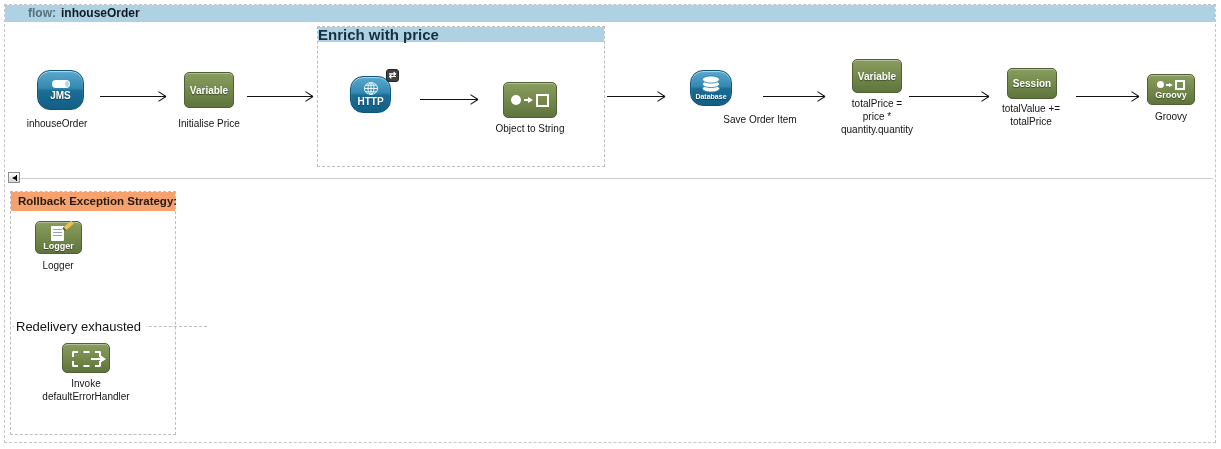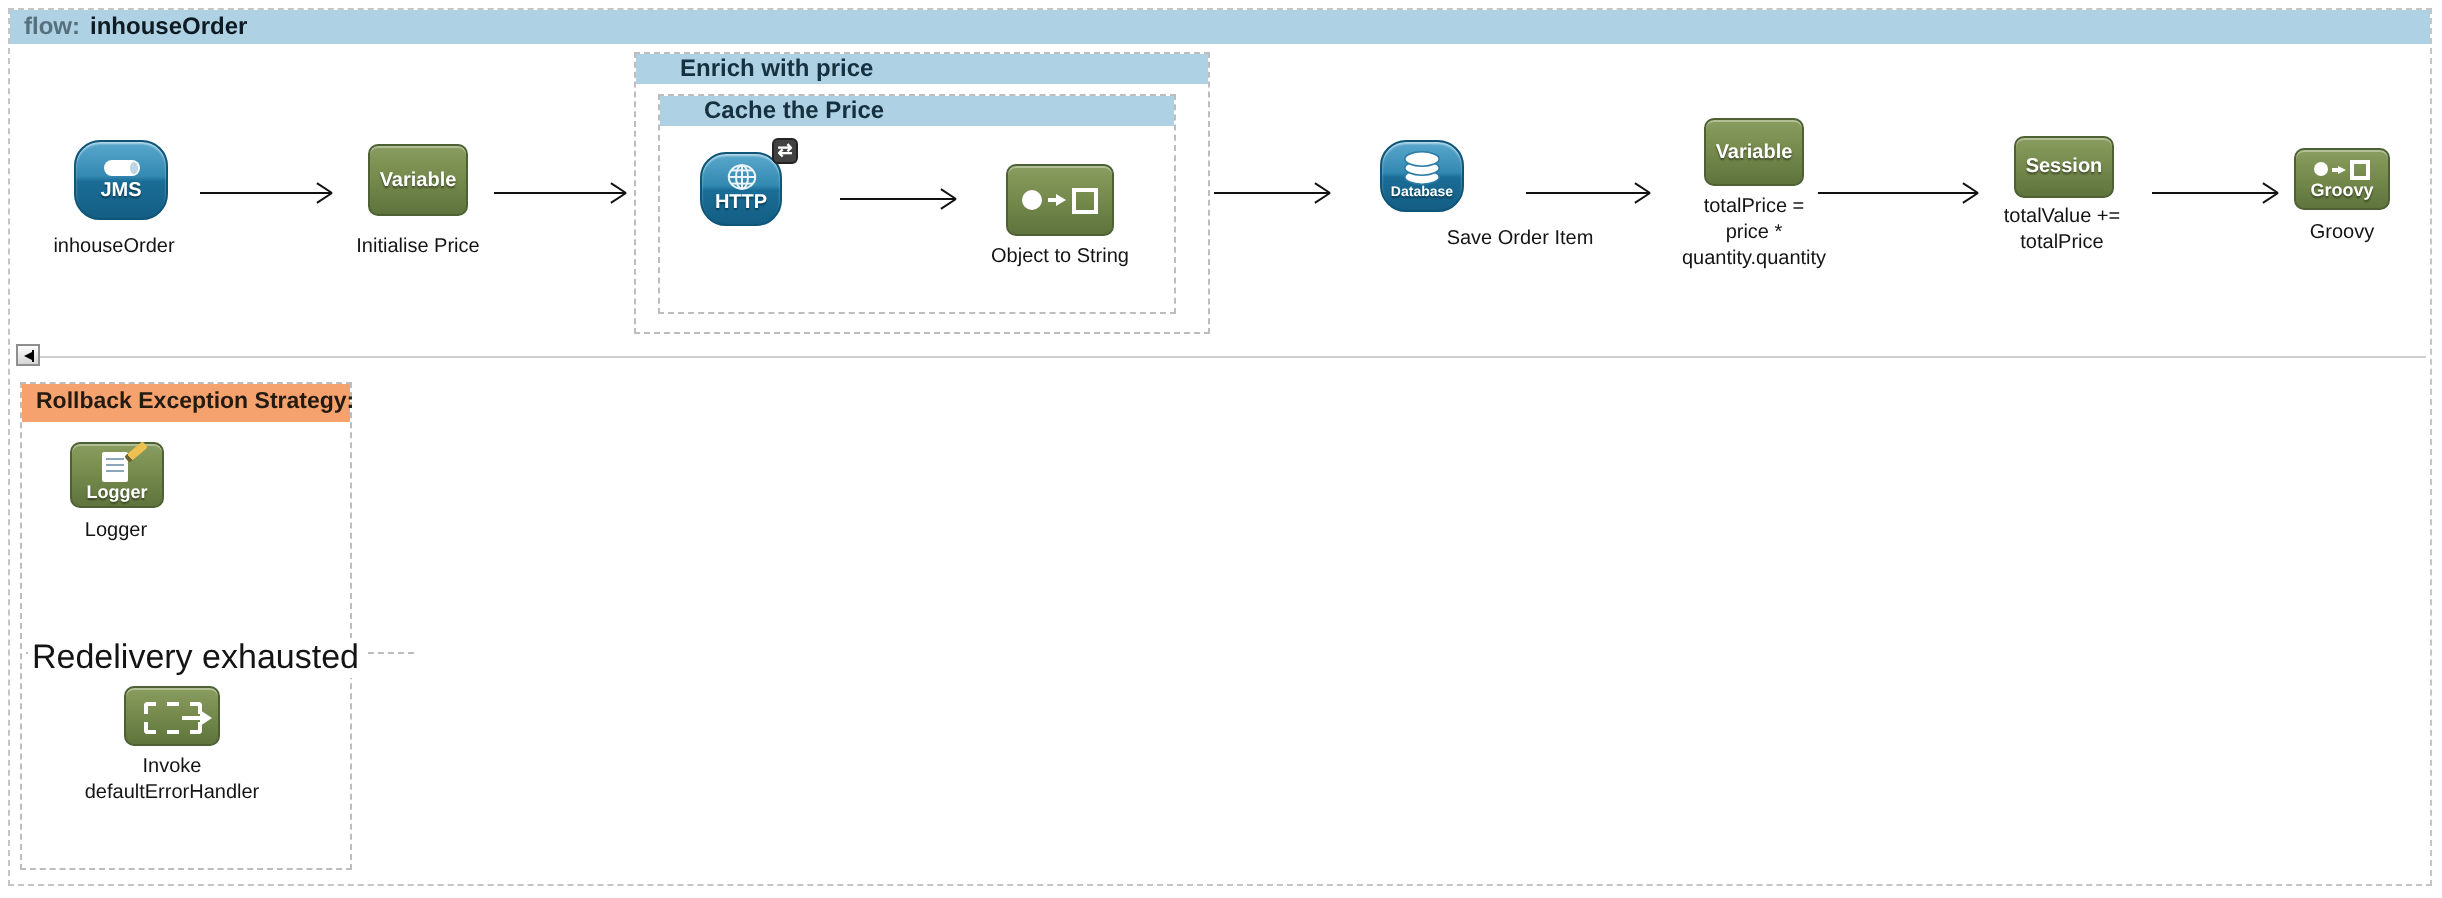--- a/index.html
+++ b/index.html
@@ -1,25 +1,25 @@
 <!DOCTYPE html>
 <html style="--header-blue: #aed1e4; --rollback-orange: #f5a26e; --icon-blue-border: #0f5578; --icon-green-border: #4e6134;"><head>
 <meta charset="utf-8">
 <style>
   html,body{margin:0;padding:0;background:#fff;font-family:"Liberation Sans",sans-serif;}
   .canvas{position:relative;width:1221px;height:449px;background:#fff;overflow:hidden;}
 
   
   .flow-box{position:absolute;left:4px;top:4px;width:1212px;height:439px;border:1px dashed #c5c5c5;box-sizing:border-box;background:#fff;}
-  .flow-header{position:absolute;left:5px;top:5px;width:1210px;height:17px;background:var(--header-blue,#aed1e4);line-height:17px;font-size:12px;font-weight:600;white-space:nowrap;padding-left:7px;box-sizing:border-box;}
+  .flow-header{position:absolute;left:5px;top:5px;width:1210px;height:17px;background:var(--header-blue,#aed1e4);line-height:17px;font-size:12px;font-weight:600;white-space:nowrap;padding-left:23px;box-sizing:border-box;}
   .flow-header .prefix{color:#56707d;margin-right:5px;}
   .flow-header .fname{color:#0e1b22;}
 
   .scope{position:absolute;border:1px dashed #bdbdbd;box-sizing:border-box;background:transparent;}
-  .scope-header{position:absolute;left:0;top:0;right:0;height:15px;background:var(--header-blue,#aed1e4);font-size:12px;font-weight:700;color:#15303e;line-height:15px;padding-left:22px;white-space:nowrap;}
+  .scope-header{position:absolute;left:0;top:0;right:0;height:15px;background:var(--header-blue,#aed1e4);font-size:15px;font-weight:700;color:#15303e;line-height:15px;padding-left:0;white-space:nowrap;}
   .rollback-header{position:absolute;left:0;top:0;right:0;height:19px;background:var(--rollback-orange,#f5a26e);font-size:11.5px;font-weight:600;color:#231a12;line-height:19px;padding-left:7px;white-space:nowrap;}
 
   
   .arrow{position:absolute;height:1px;background:#111;}
   .arrow::before,.arrow::after{content:"";position:absolute;right:0;top:0;width:9px;height:1px;background:#111;transform-origin:100% 50%;}
   .arrow::before{transform:rotate(33deg);}
   .arrow::after{transform:rotate(-33deg);}
 
   
   .icon{position:absolute;display:flex;flex-direction:column;align-items:center;justify-content:center;box-sizing:border-box;}
@@ -61,42 +61,39 @@
   .invoke-tip{position:absolute;right:3px;top:11px;width:0;height:0;border-left:6px solid #fff;border-top:4px solid transparent;border-bottom:4px solid transparent;}
 
   
   .divider{position:absolute;left:20px;top:178px;width:1193px;height:0;border-top:1px solid #cfcfcf;}
   .collapse-btn{position:absolute;left:8px;top:172px;width:12px;height:11px;background:linear-gradient(#fdfdfd,#d6d6d6);border:1px solid #8e8e8e;box-sizing:border-box;display:flex;align-items:center;justify-content:center;}
   .tri{width:0;height:0;border-right:4px solid #000;border-top:2.5px solid transparent;border-bottom:2.5px solid transparent;}
   .tribar{width:1px;height:6px;background:#000;}
 
   
   .redelivery-line{position:absolute;left:13px;top:326px;width:194px;height:0;border-top:1px dashed #bdbdbd;}
-  .redelivery-text{position:absolute;left:14px;top:319px;background:#fff;font-size:17px;color:#141414;padding:0 5px 0 2px;white-space:nowrap;}
+  .redelivery-text{position:absolute;left:14px;top:319px;background:#fff;font-size:13px;color:#141414;padding:0 5px 0 2px;white-space:nowrap;}
 
   
   .globe{margin-bottom:1px;display:block;}
 </style>
 </head>
 <body>
 
 <div class="canvas">
 
   <div class="flow-box"></div>
   <div class="flow-header">
     <span class="prefix">flow:</span><span class="fname">inhouseOrder</span>
   </div>
 
   <div class="scope" style="left:317px;top:26px;width:288px;height:141px;">
     <div class="scope-header">Enrich with price</div>
   </div>
 
-  <div class="scope" style="left:329px;top:47px;width:259px;height:110px;">
-    <div class="scope-header">Cache the Price</div>
-  </div>
 
   <div class="arrow" style="left:100px;top:96px;width:66px;"></div>
   <div class="arrow" style="left:247px;top:96px;width:66px;"></div>
   <div class="arrow" style="left:420px;top:99px;width:58px;"></div>
   <div class="arrow" style="left:607px;top:96px;width:58px;"></div>
   <div class="arrow" style="left:763px;top:96px;width:62px;"></div>
   <div class="arrow" style="left:909px;top:96px;width:80px;"></div>
   <div class="arrow" style="left:1076px;top:96px;width:63px;"></div>
 
   <div class="icon blue" style="left:37px;top:70px;width:47px;height:40px;">

